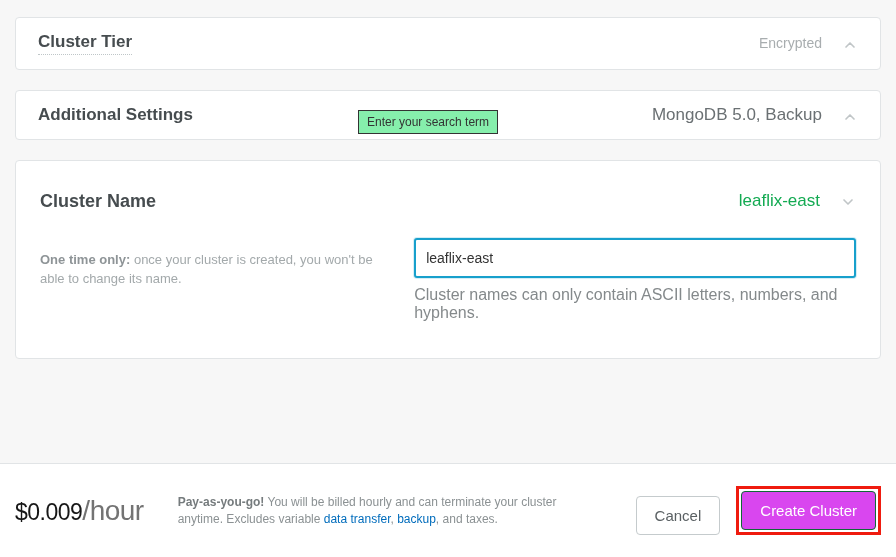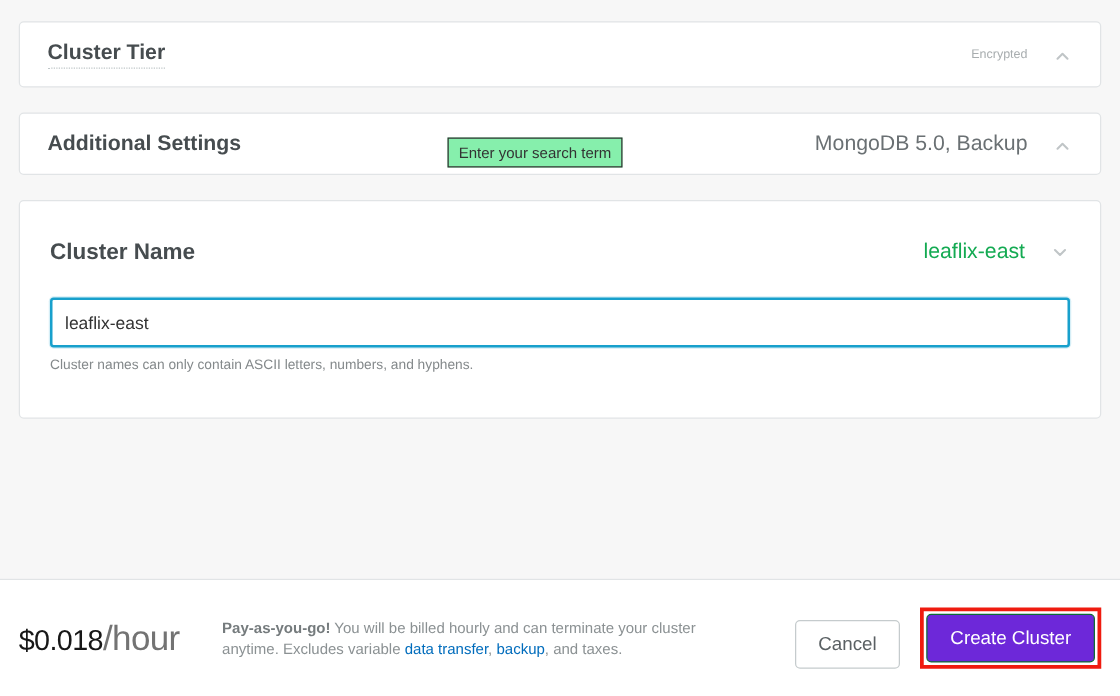--- a/index.html
+++ b/index.html
@@ -38,21 +38,21 @@
   .card-collapsed .title.no-underline { border-bottom: none; padding-bottom: 0; }
   .card-collapsed .spacer { flex: 1 1 auto; }
   .card-collapsed .value {
     font-size: 17px;
     color: #6a7073;
     text-align: right;
     line-height: 1.15;
   }
   .card-collapsed .value .sub {
     display: block;
-    font-size: 10px;
+    font-size: 14px;
     color: #a8adaf;
     text-align: right;
   }
   .chevron-wrap {
     width: 36px;
     display: flex;
     justify-content: flex-end;
     align-items: flex-start;
     padding-top: 3px;
   }
@@ -107,21 +107,21 @@
     border: 2px solid #18a0cc;
     border-radius: 3px;
     padding: 8px 10px;
     font-size: 14px;
     font-family: inherit;
     color: #333;
     outline: none;
     box-shadow: 0 0 0 1px rgba(24,160,204,0.18);
   }
   .helper {
-    font-size: 11px;
+    font-size: 16px;
     color: #84898b;
     margin-top: 8px;
   }
 
   
   .footer {
     position: absolute;
     left: 0; bottom: 0;
     width: 896px;
     border-top: 1px solid #e1e4e6;
@@ -160,21 +160,21 @@
     border-radius: 4px;
     cursor: pointer;
     font-family: inherit;
   }
   .btn-cancel {
     background: #fff;
     border: 1px solid #c5cbcd;
     color: #5a6063;
   }
   .btn-primary {
-    background: #6d28d9;
+    background: #d946ef;
     border: 1px solid #0f6a36;
     color: #fff;
     font-weight: 500;
   }
   .highlight-ring {
     border: 3px solid #ef1b0f;
     padding: 2px;
     display: inline-block;
     line-height: 0;
   }
@@ -233,34 +233,39 @@
       <div class="current-value">leaflix-east</div>
       <div class="chevron-wrap">
         <span class="chevron">
           <svg viewBox="0 0 24 24" width="16" height="16">
               <path d="M6 9l6 6 6-6" stroke="#c0c5c7" stroke-width="2.5" fill="none" stroke-linecap="round" stroke-linejoin="round"></path>
             </svg>
         </span>
       </div>
     </div>
     <div class="expanded-body">
+      <div class="left-col">
+        <p class="hint">
+          <strong>One time only:</strong><span> once your cluster is created, you won't be able to change its name.</span>
+        </p>
+      </div>
       <div class="right-col">
         <input class="name-input" type="text" value="leaflix-east" style="">
         <div class="helper">Cluster names can only contain ASCII letters, numbers, and hyphens.</div>
       </div>
     </div>
   </div>
 
 </div>
 
 <div class="search-tooltip">Enter your search term</div>
 
 <div class="footer">
   <div class="price">
-    <span>$0.018</span><span class="unit">/hour</span>
+    <span>$0.009</span><span class="unit">/hour</span>
   </div>
   <div class="desc">
     <strong>Pay-as-you-go!</strong><span> You will be billed hourly and can terminate your cluster anytime. Excludes variable </span><a href="#">data transfer</a><span>, </span><a href="#">backup</a><span>, and taxes.</span>
   </div>
   <div class="actions">
     <button class="btn btn-cancel">Cancel</button>
     <span class="highlight-ring">
       <button class="btn btn-primary">Create Cluster</button>
     </span>
   </div>

